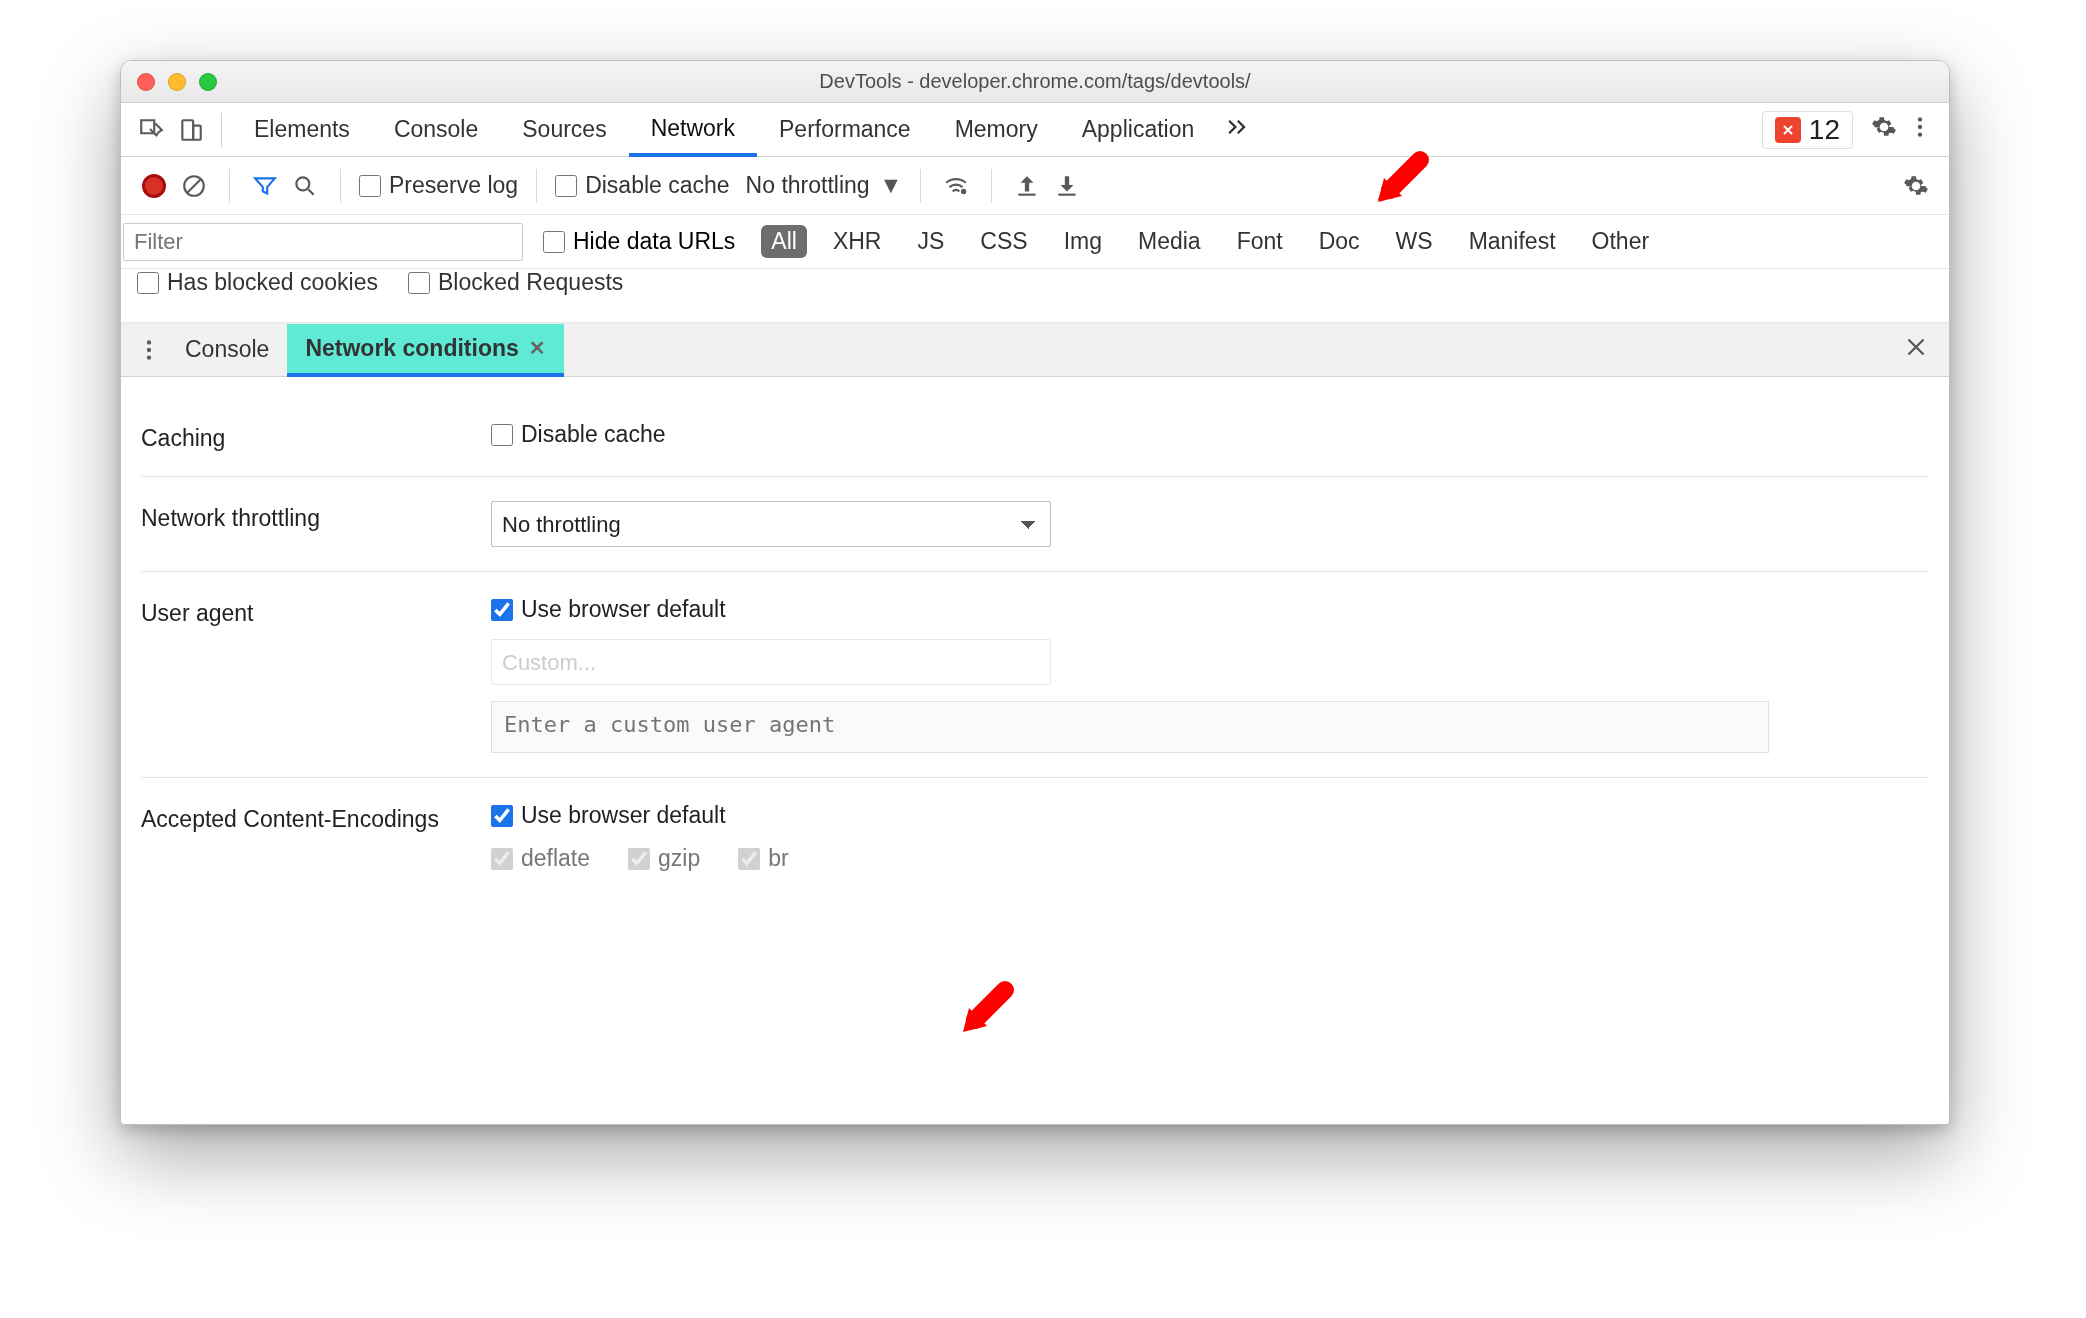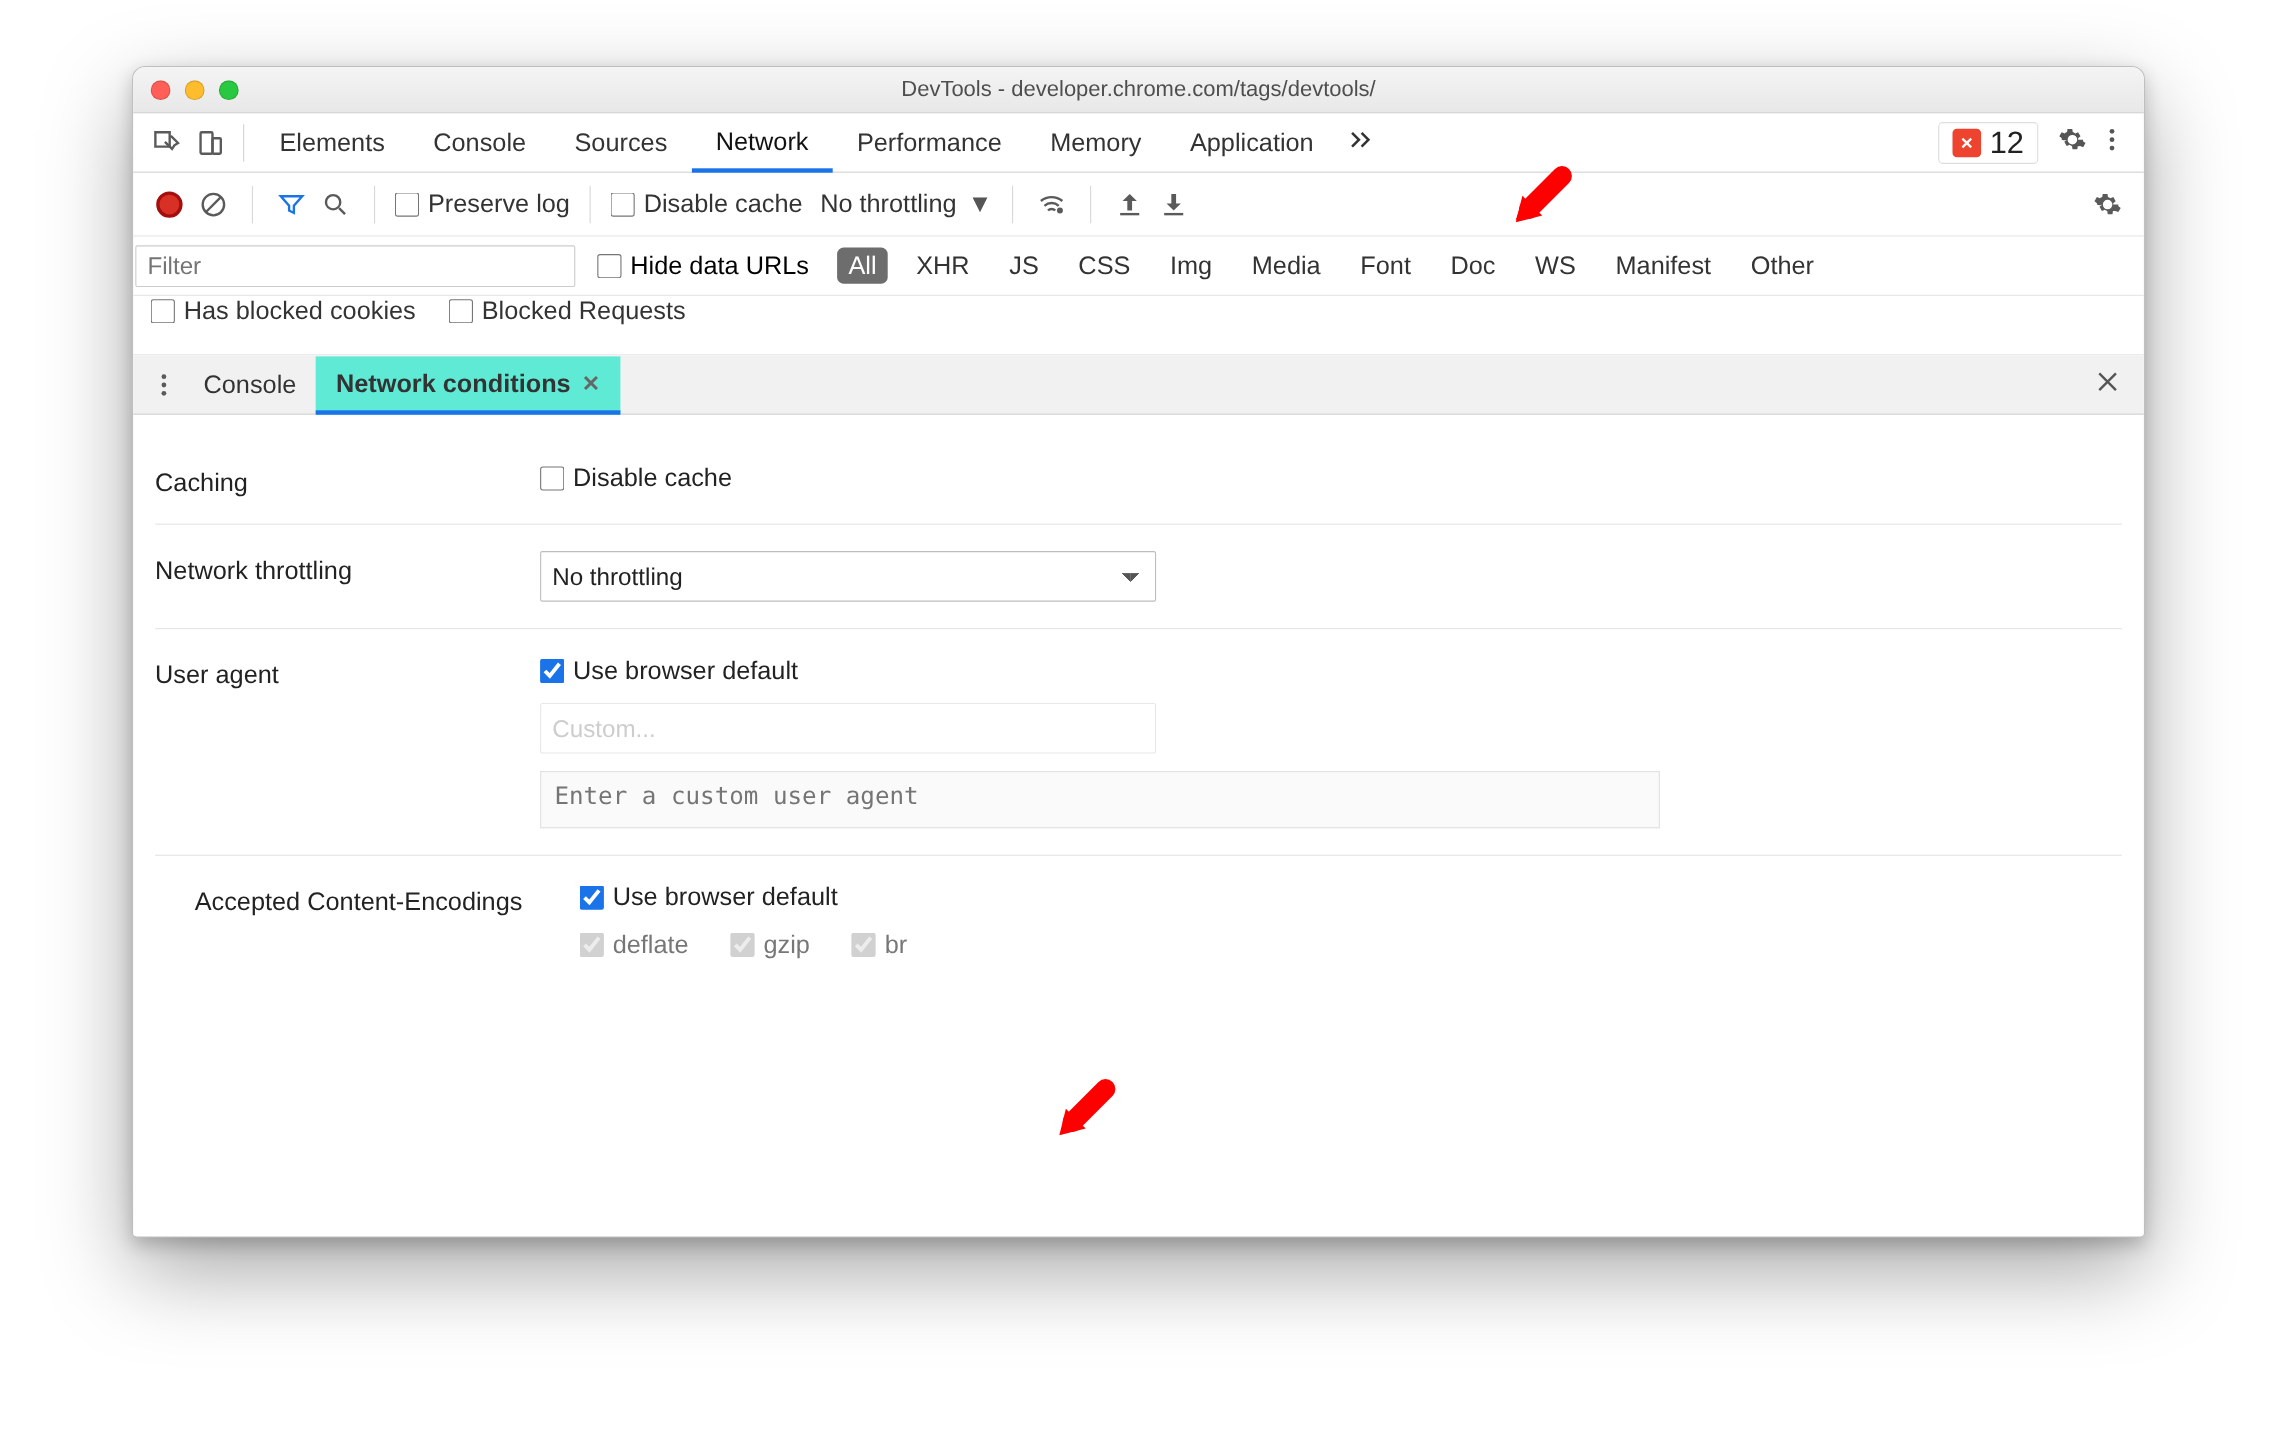--- a/index.html
+++ b/index.html
@@ -146,36 +146,36 @@
   .tab-x { font-size:20px; color:#666; cursor:pointer;}
 
   
   .panel { padding: 20px 20px 40px 20px; font-size:23px; color:#222; }
   .row {
     display:flex; align-items:flex-start;
     border-bottom:1px solid #e4e4e4;
     padding: 24px 0;
     gap: 30px;
   }
-  .row:last-child { border-bottom:none;margin-left:36px;}
+  .row:last-child { border-bottom:none;}
   .row .label { width: 320px; color:#222; padding-top:4px;}
   .row .content { flex:1; display:flex; flex-direction:column; gap:16px; align-items:flex-start;}
   select.big {
     width: 560px; height:46px; font-size:22px;
     border:1px solid #bdbdbd; border-radius:2px;
     padding:0 10px; background:#fff; color:#222;
     appearance:none;
     background-image: linear-gradient(45deg, transparent 50%, #555 50%), linear-gradient(135deg, #555 50%, transparent 50%);
     background-position: calc(100% - 22px) 19px, calc(100% - 14px) 19px;
     background-size: 8px 8px, 8px 8px;
     background-repeat:no-repeat;
   }
   select.big:disabled { color:#b8b8b8; border-color:#dedede; background-image:none;}
   textarea.ua {
-    width: 1018px;
+    width: 1278px;
     height: 52px;
     border:1px solid #e0e0e0;
     font-size:22px; padding:10px 12px; color:#888;
     resize:none;
   }
   .enc-line { display:flex; align-items:center; gap:26px; }
   .enc-line .chk { margin-right:12px; }
   .chk.disabled { color:#777; }
 
   

